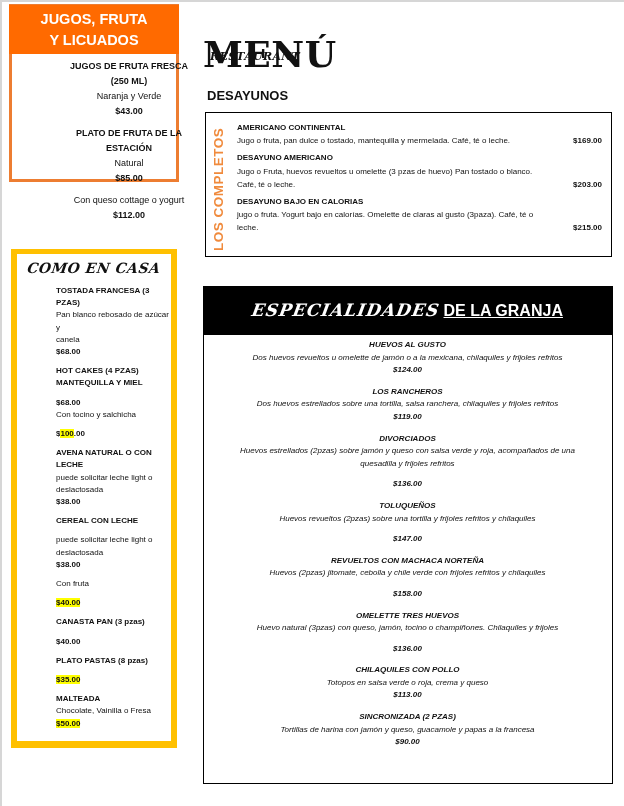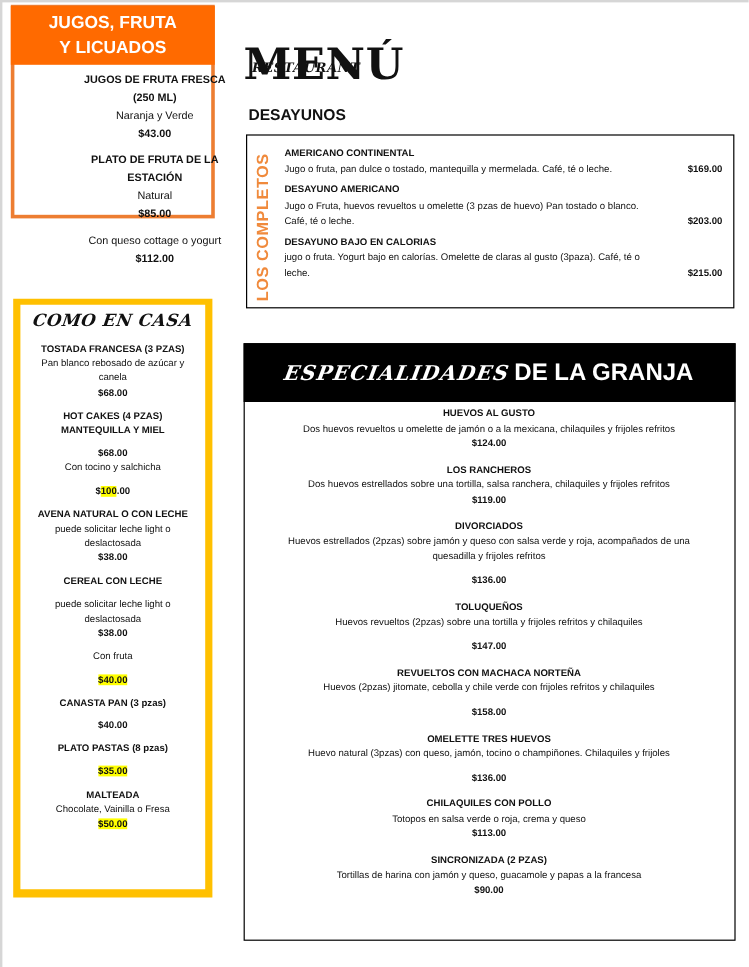--- a/index.html
+++ b/index.html
@@ -12,44 +12,44 @@
   .jugos { position: absolute; left: 9px; top: 4px; width: 170px; height: 178px; border: 3px solid #ed7d31; background: #fff; }
   .jugos-header { position: absolute; left: -3px; top: -2px; width: 170px; height: 49px; background: #ff6a00; color: #fff;
     font-weight: bold; font-size: 14.5px; text-align: center; line-height: 21px; padding-top: 4px; }
   .jugos-body { position: absolute; left: 0; top: 52px; width: 164px; text-align: center; font-size: 9px; line-height: 15px; margin-left: 35px; }
   .b { font-weight: bold; }
   .gap6 { height: 7px; }
 
   
   .casa { position: absolute; left: 11px; top: 249px; width: 166px; height: 499px; border: 6px solid #ffc000; border-top-width: 5px; border-bottom-width: 7px; background: #fff; }
   .casa-title { text-align: center; font-family: "DejaVu Serif", serif; font-style: italic; font-weight: bold; font-size: 14px; letter-spacing: 0.5px; margin-top: 6px; margin-bottom: 9px; transform: skewX(-8deg); }
-  .casa-body { text-align: center; font-size: 8px; line-height: 12.2px; }
+  .casa-body { text-align: left; font-size: 8px; line-height: 12.2px; padding-left: 39px; }
   .hl { background: #ffff00; }
 
   
   .restaurant { position: absolute; left: 210px; top: 17px; font-family: "DejaVu Serif", serif; font-style: italic; font-weight: bold; font-size: 11px; letter-spacing: 0.3px; margin-top: 33px; }
   .menu-title { position: absolute; left: 203px; top: 34px; font-family: "DejaVu Serif", serif; font-weight: bold; font-size: 36px; letter-spacing: 0.5px; line-height: 40px; }
   .desayunos-h { position: absolute; left: 207px; top: 88px; font-weight: bold; font-size: 13px; }
 
   
   .completos { position: absolute; left: 205px; top: 112px; width: 407px; height: 145px; border: 1.5px solid #000; }
   .vertical { position: absolute; left: 5px; top: 138px; transform-origin: 0 0; transform: rotate(-90deg); color: #f08a3c;
     font-weight: bold; font-size: 13.5px; letter-spacing: 0.5px; white-space: nowrap; width: 130px; }
   .comp-list { position: absolute; left: 31px; top: 8px; width: 365px; font-size: 8px; line-height: 13.2px; }
   .comp-item { margin-bottom: 4px; }
   .comp-desc { position: relative; }
   .price-right { float: right; font-weight: bold; }
 
   
   .esp { position: absolute; left: 203px; top: 286px; width: 410px; height: 498px; border: 1.5px solid #000; }
   .esp-header { position: absolute; left: -1.5px; top: -1.5px; width: 410px; height: 49px; background: #000; color: #fff; text-align: center; padding-top: 14px; }
   .esp-script { font-family: "DejaVu Serif", serif; font-style: italic; font-weight: bold; font-size: 17px; letter-spacing: 1px; display: inline-block; transform: skewX(-10deg); }
-  .esp-rest { font-weight: bold; font-size: 20px; margin-left: 4px; }
+  .esp-rest { font-weight: bold; font-size: 16px; margin-left: 4px; text-decoration: underline; }
   .esp-body { position: absolute; left: 0; top: 52px; width: 407px; text-align: center; font-size: 8px; line-height: 12.6px; }
-  .esp-item { margin-bottom: 9px; }
+  .esp-item { margin-bottom: 9px; font-style: italic; }
   .mt8 { margin-top: 8px; }
 </style>
 </head>
 <body>
 
 <div class="page-edge-top"></div>
 <div class="page-edge-left"></div>
 
 <section class="jugos">
   <div class="jugos-header">

